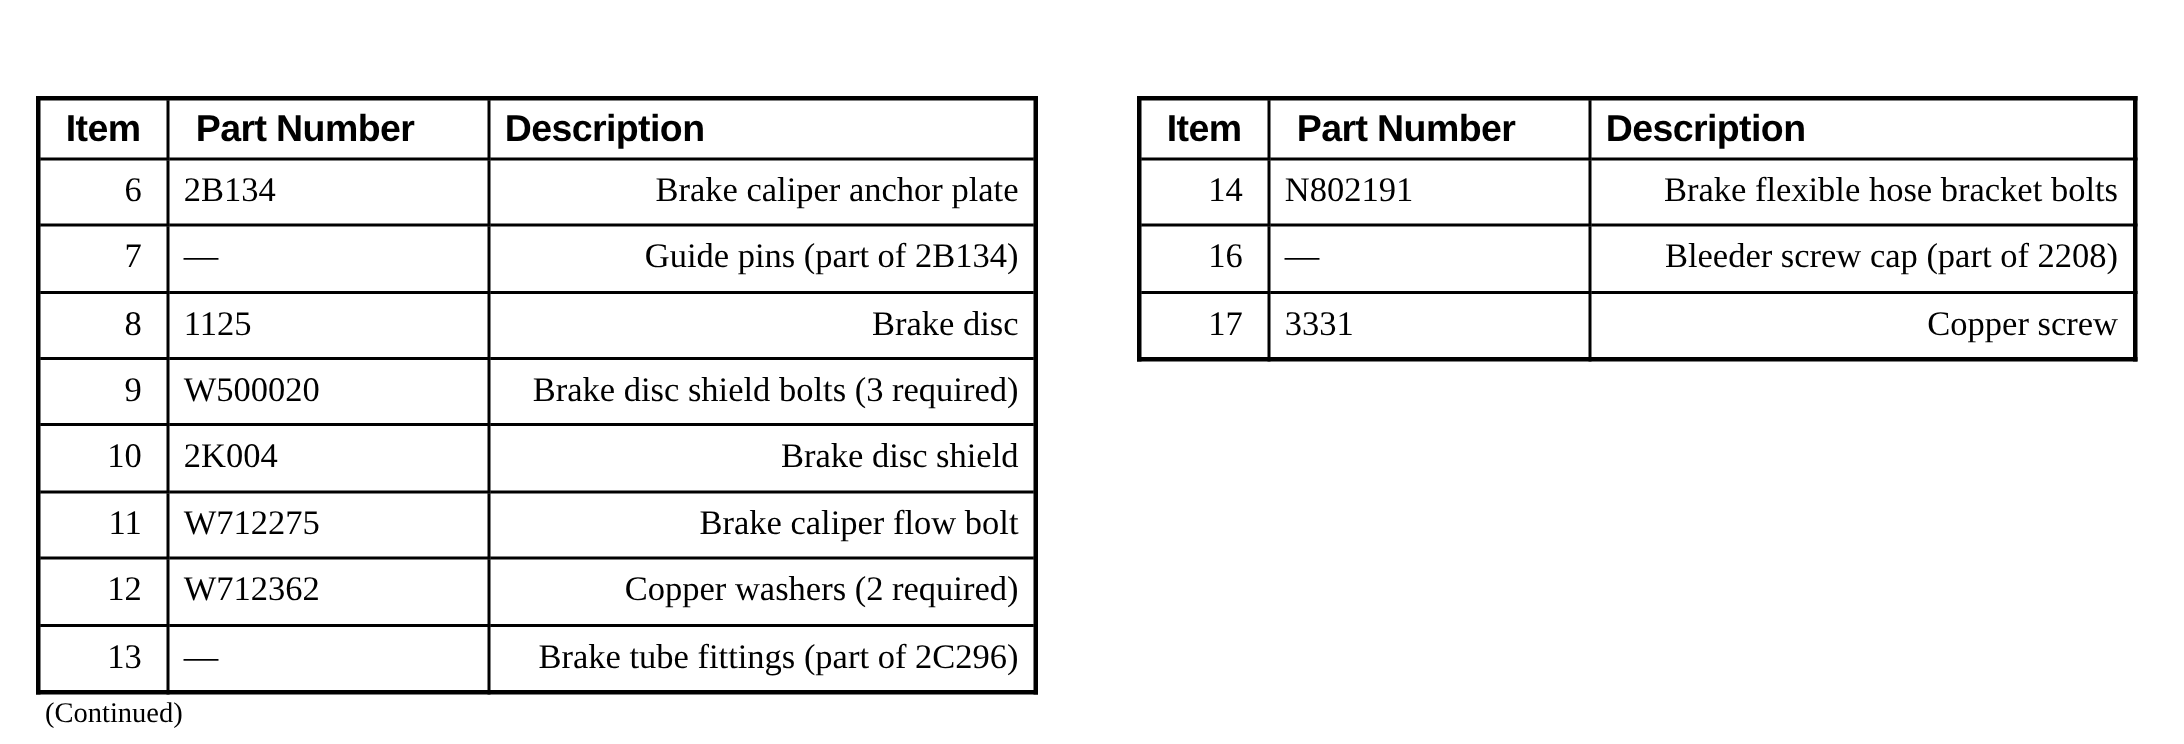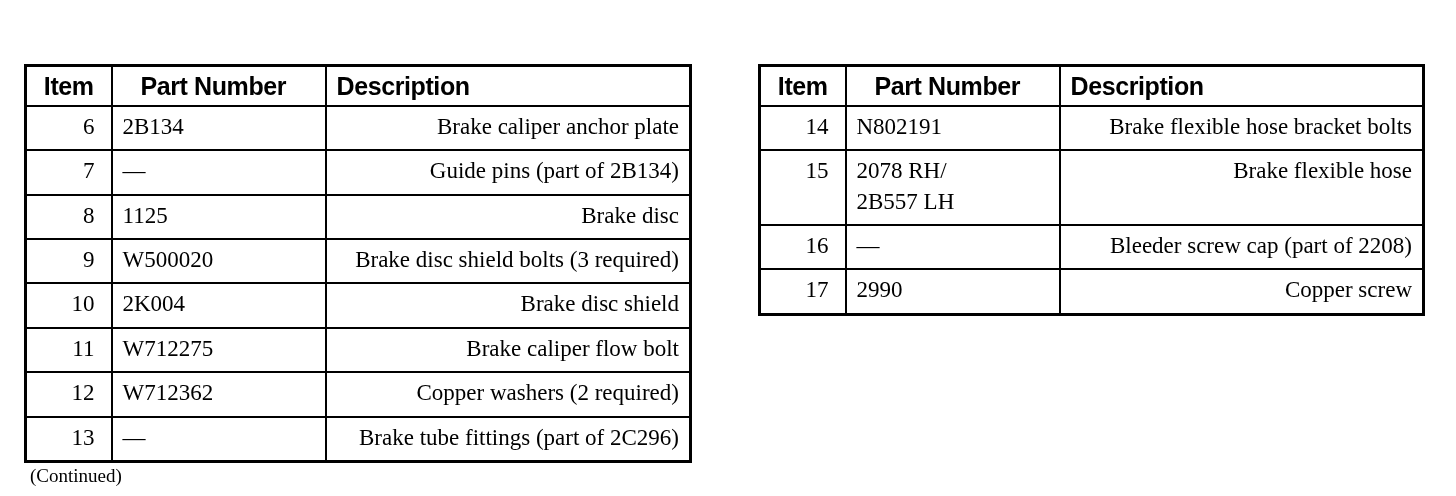--- a/index.html
+++ b/index.html
@@ -51,21 +51,21 @@
     font-family: "Liberation Sans", "DejaVu Sans", sans-serif;
     font-weight: bold;
     font-size: 25px;
     line-height: 1.0;
     letter-spacing: -0.4px;
     height: 38px;
     vertical-align: middle;
     white-space: nowrap;
   }
   th.col-item { text-align: center; padding: 0 6px; }
-  th.col-part { text-align: left;   padding: 0 28px; }
+  th.col-part { text-align: left;   padding: 0 18px; }
   th.col-desc { text-align: left;   padding: 0 10px; }
 
   
   .parts-table tbody td {
     font-family: "Liberation Serif", "DejaVu Serif", serif;
     font-size: 23px;
     line-height: 1.32;
     padding: 5px 10px 7px 10px;
   }
   .parts-table tbody td.cell-item {
@@ -168,33 +168,27 @@
         <th class="col-desc">Description</th>
       </tr>
     </thead>
     <tbody>
         <tr>
           <td class="cell-item">14</td>
           <td class="cell-part">N802191</td>
           <td class="cell-desc">Brake flexible hose bracket bolts</td>
         </tr>
         <tr>
-          <td class="cell-item">15</td>
-          <td class="cell-part">2078 RH/
-2B557 LH</td>
-          <td class="cell-desc">Brake flexible hose</td>
-        </tr>
-        <tr>
           <td class="cell-item">16</td>
           <td class="cell-part">—</td>
           <td class="cell-desc">Bleeder screw cap (part of 2208)</td>
         </tr>
         <tr>
           <td class="cell-item">17</td>
-          <td class="cell-part">2990</td>
+          <td class="cell-part">3331</td>
           <td class="cell-desc">Copper screw</td>
         </tr>
       </tbody>
   </table>
 
   <div id="continued-note">(Continued)</div>
 
 </div>
 
 </body></html>

